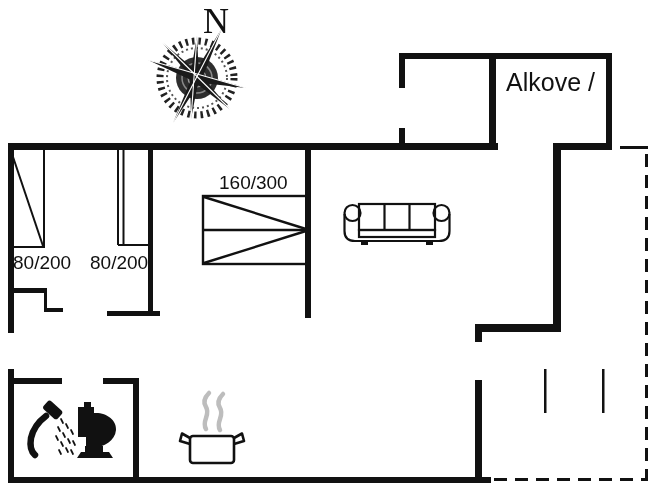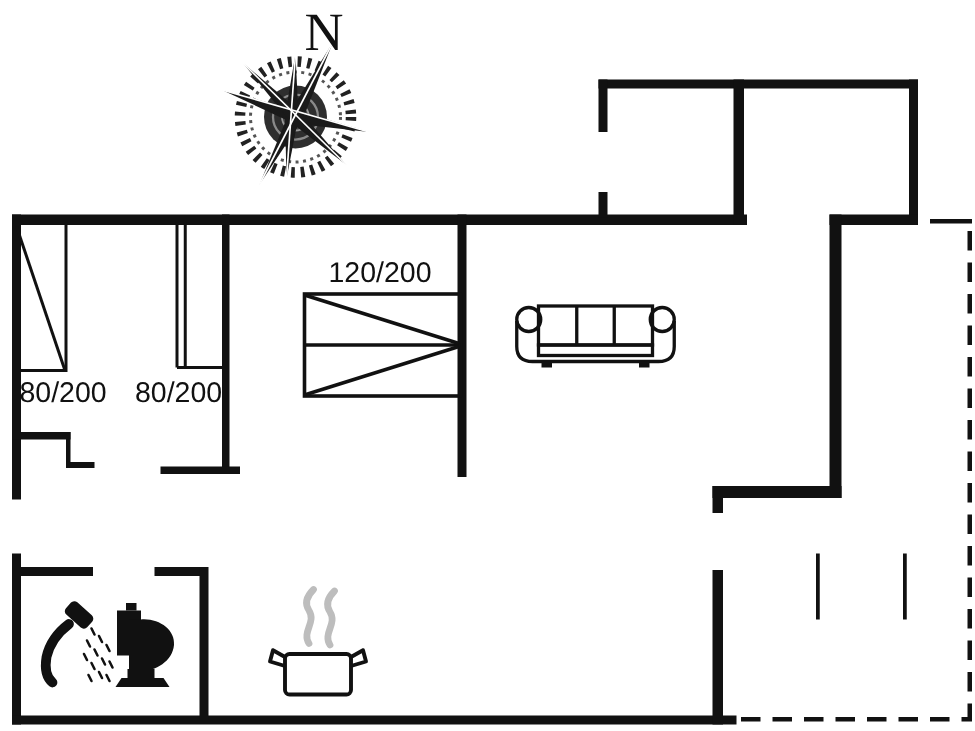--- a/index.html
+++ b/index.html
@@ -157,18 +157,19 @@
       <path class="steam" d="M220,430 C215,422 225,416 220,408 C216,402 220,397 223,394" stroke-width="4.5"></path>
       <rect class="ln" x="190" y="436" width="44" height="27" rx="3" stroke-width="2.6"></rect>
       <path class="ln" d="M190,444 L180,441 L182,433.5 L190,438" stroke-width="2.6" stroke-linejoin="round"></path>
       <path class="ln" d="M234,444 L244,441 L242,433.5 L234,438" stroke-width="2.6" stroke-linejoin="round"></path>
     </g>
   </svg>
 
   <div class="lbl lbl-north">N</div>
 
   <div class="lbl lbl-room">
+    <div>Alkove /</div>
   </div>
 
   <div class="lbl lbl-dim" style="left:13px;top:252px;">80/200</div>
   <div class="lbl lbl-dim" style="left:90px;top:252px;">80/200</div>
-  <div class="lbl lbl-dim" style="left:219px;top:172px;">120/200</div>
+  <div class="lbl lbl-dim" style="left:219px;top:172px;">160/300</div>
 </div>
 
 </body></html>

